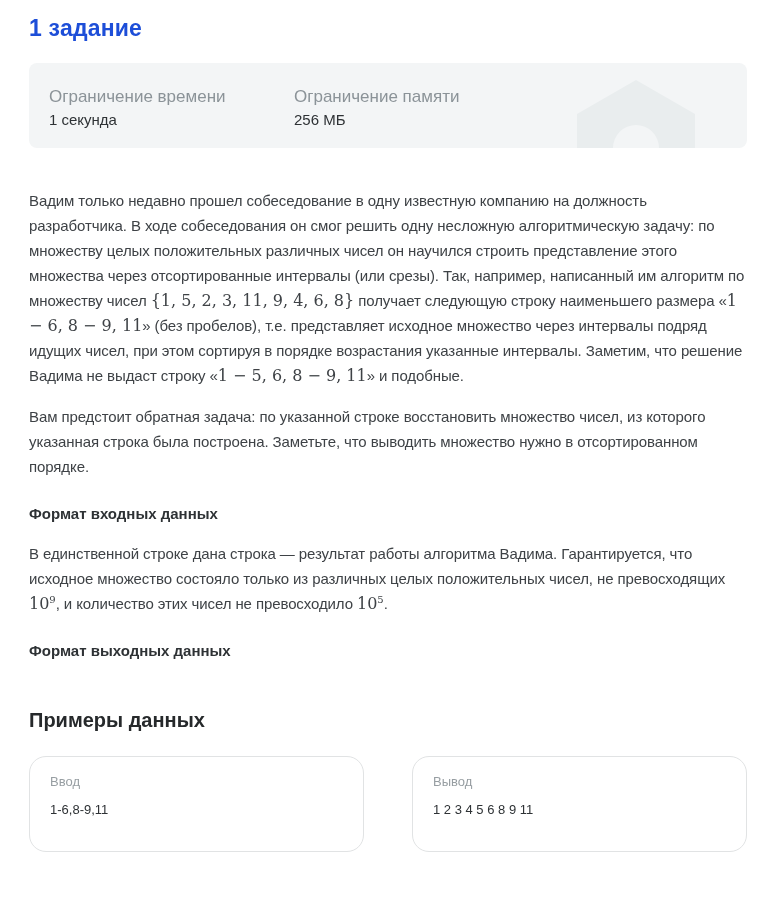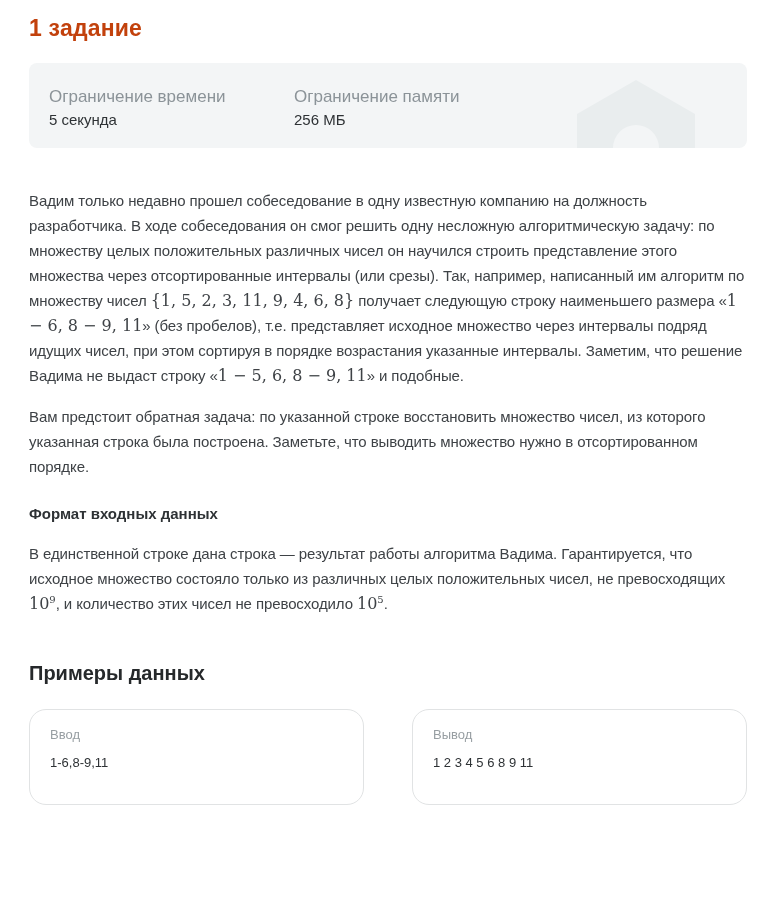--- a/index.html
+++ b/index.html
@@ -9,21 +9,21 @@
     color: #3e4246;
   }
   .page {
     box-sizing: border-box;
     width: 771px; height: 910px;
     padding: 13px 24px 0 29px;
     overflow: hidden;
   }
   h1.page-title {
     margin: 0; font-size: 23px; line-height: 30px; font-weight: 700;
-    color: #c2410c; letter-spacing: 0.2px;
+    color: #1d4ed8; letter-spacing: 0.2px;
   }
   
   .limits {
     position: relative; overflow: hidden;
     margin-top: 20px; height: 85px;
     background: #f3f5f6; border-radius: 8px;
     display: flex;
   }
   .limit { padding-top: 26px; }
   .limit.time { margin-left: 20px; width: 245px; }
@@ -63,38 +63,39 @@
 </head>
 <body>
 
 <div class="page">
 
   <h1 class="page-title">1 задание</h1>
 
   <div class="limits">
     <div class="limit time">
       <div class="limit-label">Ограничение времени</div>
-      <div class="limit-value">5 секунда</div>
+      <div class="limit-value">1 секунда</div>
     </div>
     <div class="limit memory">
       <div class="limit-label">Ограничение памяти</div>
       <div class="limit-value">256 МБ</div>
     </div>
     <svg class="watermark" viewBox="0 0 118 68" aria-hidden="true">
       <path fill-rule="evenodd" d="M0,34 L59,0 L118,34 L118,68 L82,68 A23,23 0 0 0 36,68 L0,68 Z"></path>
     </svg>
   </div>
 
   <div class="statement">
     <p class="body"><span class="txt">Вадим только недавно прошел собеседование в одну известную компанию на должность разработчика. В ходе собеседования он смог решить одну несложную алгоритмическую задачу: по множеству целых положительных различных чисел он научился строить представление этого множества через отсортированные интервалы (или срезы). Так, например, написанный им алгоритм по множеству чисел </span><span class="math">{1, 5, 2, 3, 11, 9, 4, 6, 8}</span><span class="txt"> получает следующую строку наименьшего размера «</span><span class="math">1 − 6, 8 − 9, 11</span><span class="txt">» (без пробелов), т.е. представляет исходное множество через интервалы подряд идущих чисел, при этом сортируя в порядке возрастания указанные интервалы. Заметим, что решение Вадима не выдаст строку «</span><span class="math">1 − 5, 6, 8 − 9, 11</span><span class="txt">» и подобные.</span></p>
     <p class="body"><span class="txt">Вам предстоит обратная задача: по указанной строке восстановить множество чисел, из которого указанная строка была построена. Заметьте, что выводить множество нужно в отсортированном порядке.</span></p>
 
     <h3 class="section-heading">Формат входных данных</h3>
     <p class="body"><span class="txt">В единственной строке дана строка — результат работы алгоритма Вадима. Гарантируется, что исходное множество состояло только из различных целых положительных чисел, не превосходящих </span><span class="math">10<sup>9</sup></span><span class="txt">, и количество этих чисел не превосходило </span><span class="math">10<sup>5</sup></span><span class="txt">.</span></p>
 
+    <h3 class="section-heading">Формат выходных данных</h3>
   </div>
 
   <h2 class="examples-heading">Примеры данных</h2>
 
   <div class="examples-row">
     <div class="example-box">
       <div class="example-label">Ввод</div>
       <div class="example-value">1-6,8-9,11</div>
     </div>
     <div class="example-box">

